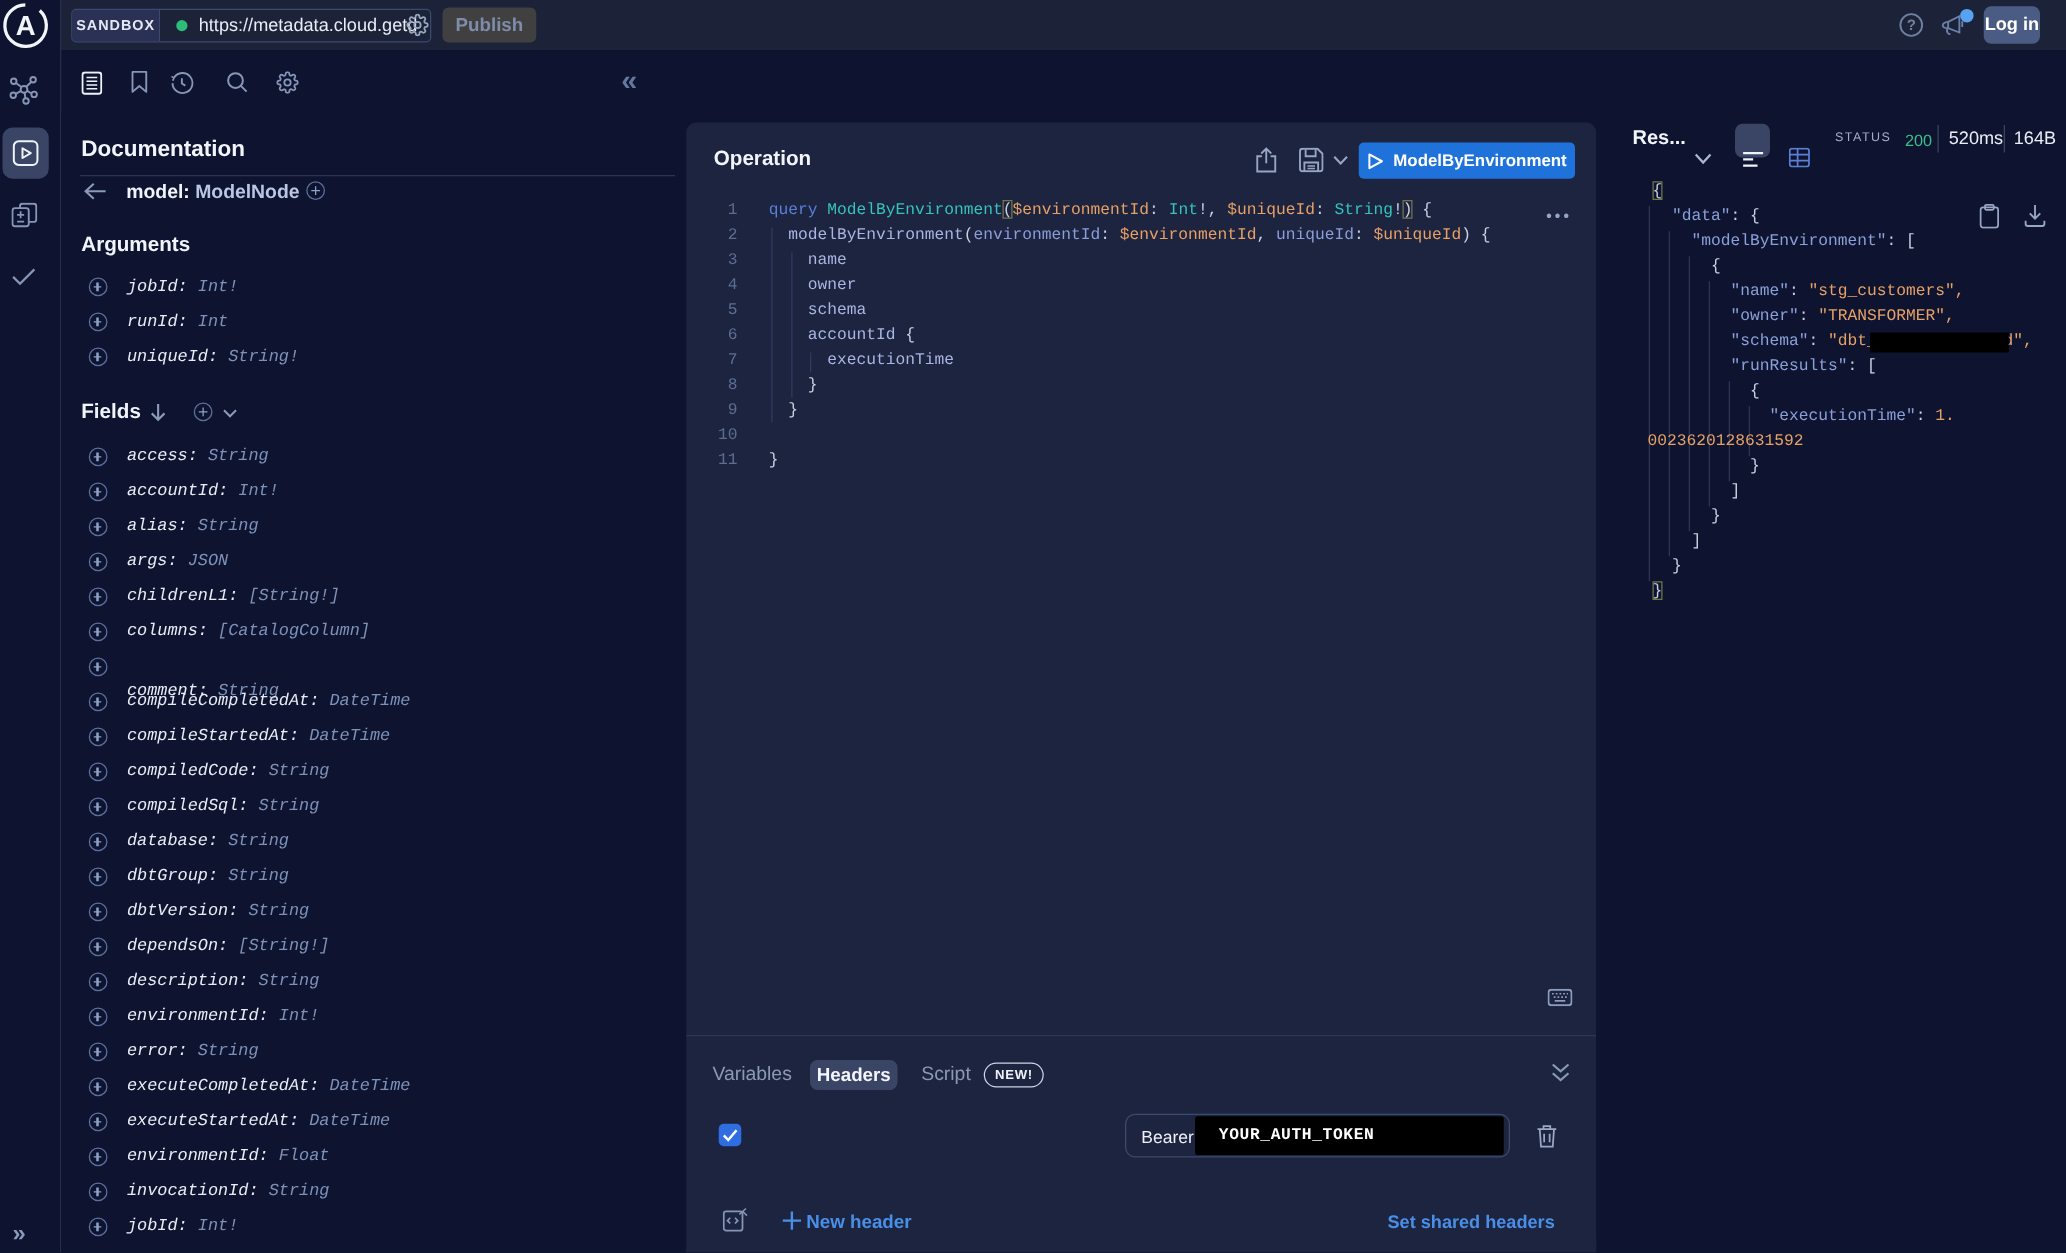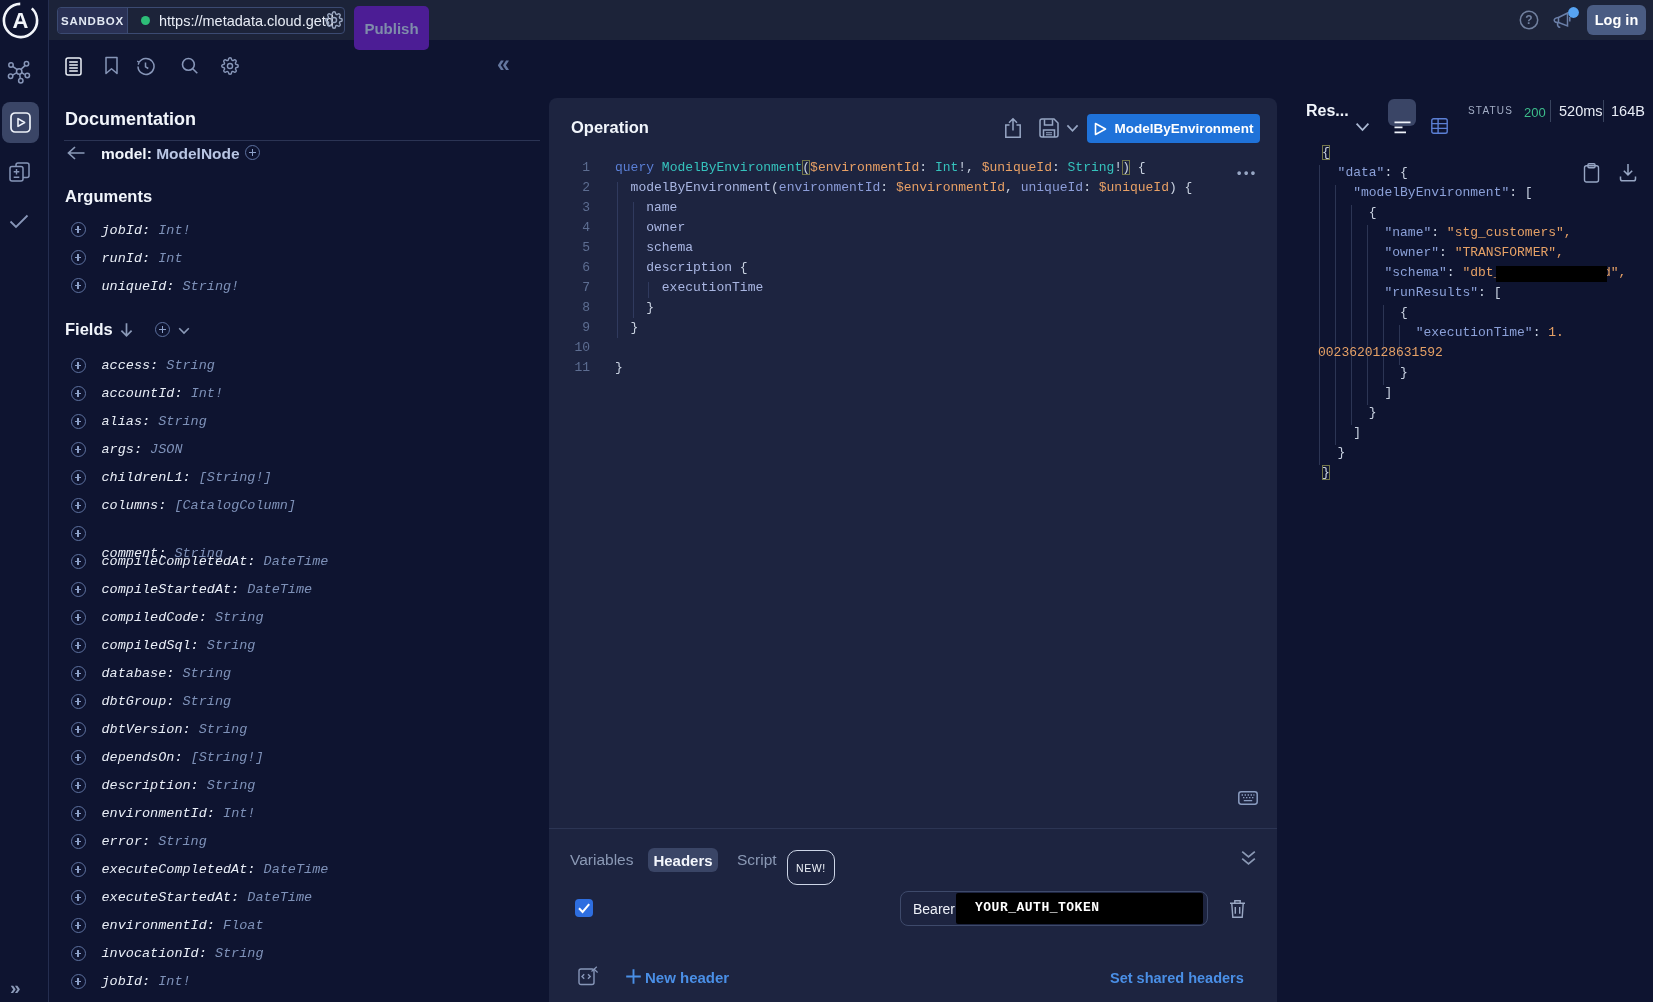--- a/index.html
+++ b/index.html
@@ -7,22 +7,22 @@
 .abs { position:absolute; }
 #stage { position:relative; width:1653px; height:1002px; background:#0e1430; }
 
 #topbar { left:48px; top:0; width:1605px; height:40px; background:#1c2339; }
 #sidebar { left:0; top:0; width:48px; height:1002px; background:#0e1430; }
 #sidebarline { left:48px; top:0; width:1px; height:1002px; background:#252e50; }
 #urlgroup { left:9px; top:7px; width:288px; height:27px; border:1px solid #3b4a72; border-radius:4px; display:flex; }
 #sandboxlab { width:70px; height:100%; background:#2a3155; border-right:1px solid #3b4a72; border-radius:3px 0 0 3px; color:#e3e9f4; font-weight:bold; font-size:11.5px; letter-spacing:0.8px; display:flex; align-items:center; justify-content:center; }
 #urltext { flex:1; display:flex; align-items:center; padding-left:13px; padding-right:26px; overflow:hidden; white-space:nowrap; color:#e8edf6; font-size:14.5px; }
 #urldot { width:9px; height:9px; border-radius:50%; background:#2dbd78; margin-right:9px; flex:0 0 auto; }
-#publish { left:306px; top:6px; width:75px; height:44px; background:#4c1d95; border-radius:5px; color:#7f8dab; font-weight:bold; font-size:15px; display:flex; align-items:center; justify-content:center; }
-#login { left:1539px; top:5px; width:59px; height:30px; background:#4a5c83; border-radius:6px; color:#ffffff; font-weight:bold; font-size:14.5px; display:flex; align-items:center; justify-content:center; }
+#publish { left:306px; top:6px; width:75px; height:28px; background:#404040; border-radius:5px; color:#7f8dab; font-weight:bold; font-size:15px; display:flex; align-items:center; justify-content:center; }
+#login { left:1539px; top:5px; width:45px; height:30px; background:#4a5c83; border-radius:6px; color:#ffffff; font-weight:bold; font-size:14.5px; display:flex; align-items:center; justify-content:center; }
 
 #iconrow { left:49px; top:40px; width:1604px; height:49px; background:#0e1430; }
 .rowline { top:88px; height:1px; background:#252e50; }
 #docbtn { left:9px; top:13px; width:31px; height:29px; background:#3a4566; border-radius:6px; display:flex; align-items:center; justify-content:center; }
 #tab { left:496px; top:12px; width:143px; height:37px; background:#0e1430; border:1px solid #2c3758; border-bottom:none; border-radius:8px 8px 0 0; z-index:3; }
 #tabtext { left:16px; top:9px; font-size:14.5px; color:#eef2f9; }
 #tabx { left:119px; top:10px; color:#aab8d2; font-size:15px; }
 #plusbtn { left:657px; top:9px; color:#64779f; font-size:23px; font-weight:400; }
 
 #docpanel { left:49px; top:89px; width:497px; height:913px; background:#0e1430; color:#e9eef7;text-align:center; }
@@ -41,21 +41,21 @@
 #runbtn { left:538px; top:16px; width:173px; height:29px; background:#1f72d9; border-radius:4px; color:#fff; font-weight:bold; font-size:13.5px; display:flex; align-items:center; justify-content:center; gap:8px; }
 .lnum { position:absolute; width:45px; text-align:right; font-size:13px; color:#5d6d91; font-family:"Liberation Mono",monospace; }
 .cline { position:absolute; left:66px; font-size:13px; font-family:"Liberation Mono",monospace; white-space:pre; color:#c8d1e0; }
 .kw { color:#5a7fd6; } .op { color:#35c3bd; } .vr { color:#e8a065; } .fl { color:#a9b6e2; } .at { color:#8c9dd9; } .pn { color:#c8d1e0; }
 .bx { outline:1px solid #73764a; outline-offset:-1px; }
 .iguide { position:absolute; width:1px; background:#303a5e; }
 
 #carddiv { left:0; top:730px; width:728px; height:1px; background:#2c3554; }
 .btab { position:absolute; font-size:15.5px; color:#8b99b5; }
 #headerspill { left:99px; top:750px; width:70px; height:24px; background:#3a4566; border-radius:6px; color:#f3f6fc; font-weight:bold; font-size:15px; display:flex; align-items:center; justify-content:center; }
-#newbadge { left:238px; top:752px; height:35px; padding:8px 8px; border:1.4px solid #cdd5e6; border-radius:10px; color:#eef2f9; font-weight:normal; font-size:10.5px; letter-spacing:0.6px; display:flex; align-items:center; }
+#newbadge { left:238px; top:752px; height:20px; padding:8px 8px; border:1.4px solid #cdd5e6; border-radius:10px; color:#eef2f9; font-weight:bold; font-size:10.5px; letter-spacing:0.6px; display:flex; align-items:center; }
 #checkbox { left:26px; top:801px; width:18px; height:18px; background:#2e6ee0; border-radius:4px; }
 .hinput { position:absolute; top:793px; height:35px; border:1px solid #3e4a6b; border-radius:8px; }
 #blackbox { left:407px; top:795px; width:247px; height:31px; background:#000; border-radius:2px; }
 #tokentext { left:426px; top:802px; font-size:13px; font-weight:bold; color:#fff; font-family:"Liberation Mono",monospace; letter-spacing:0.5px; }
 .bluelink { position:absolute; color:#4a8fe6; font-weight:bold; font-size:15px; }
 
 #respanel { left:1277px; top:74px; width:376px; height:913px; background:#0e1430; }
 #resname { left:29px; top:28px; font-size:16px; font-weight:bold; color:#f1f5fb; }
 #filtbtn { left:111px; top:25px; width:28px; height:27px; background:#3a4566; border-radius:6px; }
 #statuslab { left:191px; top:31px; font-size:10px; letter-spacing:1.2px; color:#a3aec6; }
@@ -152,21 +152,21 @@
       <div class="cline" style="top:62px;"><span class="kw">query</span><span class="pn"> </span><span class="op">ModelByEnvironment</span><span class="pn bx">(</span><span class="vr">$environmentId</span><span class="pn">: </span><span class="op">Int</span><span class="pn">!, </span><span class="vr">$uniqueId</span><span class="pn">: </span><span class="op">String</span><span class="pn">!</span><span class="pn bx">)</span><span class="pn"> {</span></div>
       <div class="lnum" style="top:82px;width:41px;">2</div>
       <div class="cline" style="top:82px;"><span class="pn">  </span><span class="fl">modelByEnvironment</span><span class="pn">(</span><span class="at">environmentId</span><span class="pn">: </span><span class="vr">$environmentId</span><span class="pn">, </span><span class="at">uniqueId</span><span class="pn">: </span><span class="vr">$uniqueId</span><span class="pn">) {</span></div>
       <div class="lnum" style="top:102px;width:41px;">3</div>
       <div class="cline" style="top:102px;"><span class="pn">    </span><span class="fl">name</span></div>
       <div class="lnum" style="top:122px;width:41px;">4</div>
       <div class="cline" style="top:122px;"><span class="pn">    </span><span class="fl">owner</span></div>
       <div class="lnum" style="top:142px;width:41px;">5</div>
       <div class="cline" style="top:142px;"><span class="pn">    </span><span class="fl">schema</span></div>
       <div class="lnum" style="top:162px;width:41px;">6</div>
-      <div class="cline" style="top:162px;"><span class="pn">    </span><span class="fl">description</span><span class="pn"> {</span></div>
+      <div class="cline" style="top:162px;"><span class="pn">    </span><span class="fl">accountId</span><span class="pn"> {</span></div>
       <div class="lnum" style="top:182px;width:41px;">7</div>
       <div class="cline" style="top:182px;"><span class="pn">      </span><span class="fl">executionTime</span></div>
       <div class="lnum" style="top:202px;width:41px;">8</div>
       <div class="cline" style="top:202px;"><span class="pn">    }</span></div>
       <div class="lnum" style="top:222px;width:41px;">9</div>
       <div class="cline" style="top:222px;"><span class="pn">  }</span></div>
       <div class="lnum" style="top:242px;width:41px;">10</div>
       <div class="cline" style="top:242px;"></div>
       <div class="lnum" style="top:262px;width:41px;">11</div>
       <div class="cline" style="top:262px;"><span class="pn">}</span></div>

